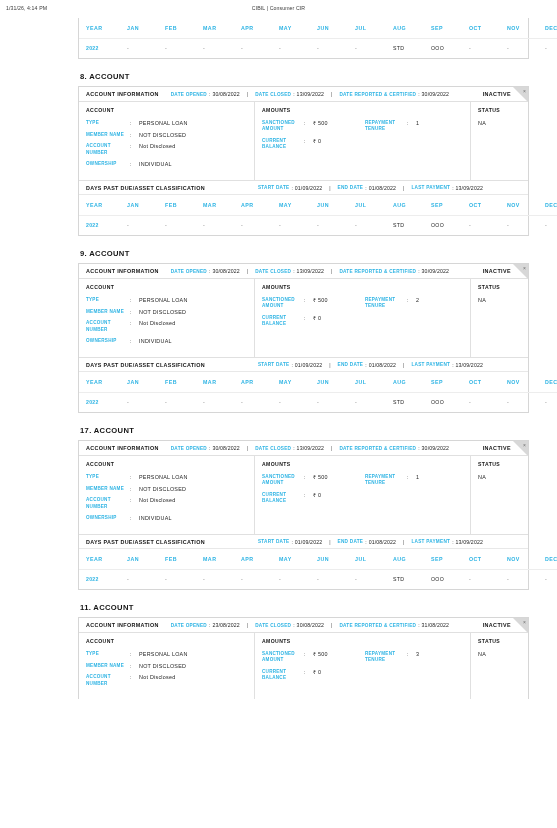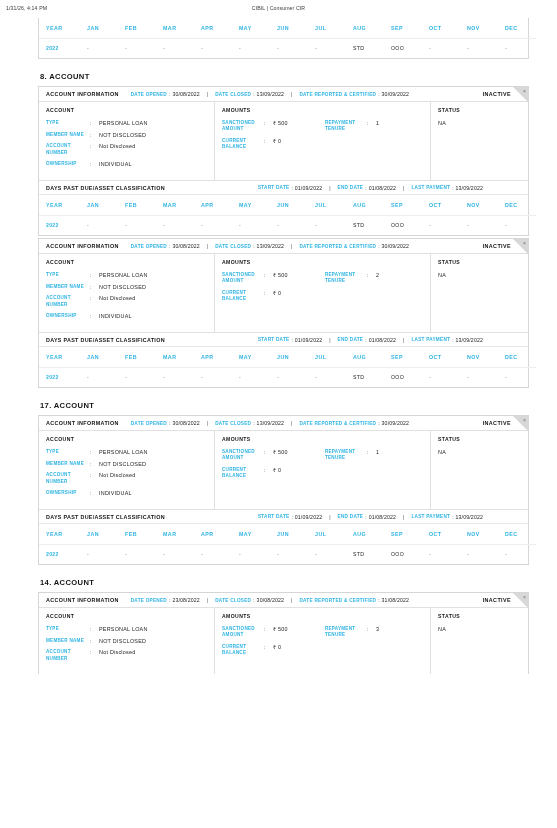--- a/index.html
+++ b/index.html
@@ -26,20 +26,21 @@
   }
   .ph-left { position: absolute; left: 6px; top: 5px; }
   .ph-center {
     position: absolute; left: 0; right: 0; top: 5px;
     text-align: center;
   }
 
   
   .page {
     padding: 0 28px 0 38px;
+    margin-left: 40px;
   }
 
   
   .section-title {
     font-size: 7.6px;
     font-weight: bold;
     letter-spacing: 0.35px;
     color: #141414;
     margin: 13px 0 5px 2px;
   }
@@ -462,20 +463,21 @@
               <td class="dash">-</td>
               <td>STD</td>
               <td>OOO</td>
               <td class="dash">-</td>
               <td class="dash">-</td>
               <td class="dash">-</td>
             </tr>
           </tbody>
         </table>
       </div>
+      <div class="section-title">9. ACCOUNT</div>
       <div class="card">
         <div class="info-bar">
           <span class="info-title">ACCOUNT INFORMATION</span>
           <div class="info-items">
             <span class="info-key">DATE OPENED</span>
             <span class="info-colon">:</span>
             <span class="info-val">30/08/2022</span>
             <span class="info-sep">|</span>
             <span class="info-key">DATE CLOSED</span>
             <span class="info-colon">:</span>
@@ -749,21 +751,21 @@
               <td class="dash">-</td>
               <td>STD</td>
               <td>OOO</td>
               <td class="dash">-</td>
               <td class="dash">-</td>
               <td class="dash">-</td>
             </tr>
           </tbody>
         </table>
       </div>
-      <div class="section-title">14. ACCOUNT</div>
+      <div class="section-title">11. ACCOUNT</div>
       <div class="card bottom-clip">
         <div class="info-bar">
           <span class="info-title">ACCOUNT INFORMATION</span>
           <div class="info-items">
             <span class="info-key">DATE OPENED</span>
             <span class="info-colon">:</span>
             <span class="info-val">23/08/2022</span>
             <span class="info-sep">|</span>
             <span class="info-key">DATE CLOSED</span>
             <span class="info-colon">:</span>

